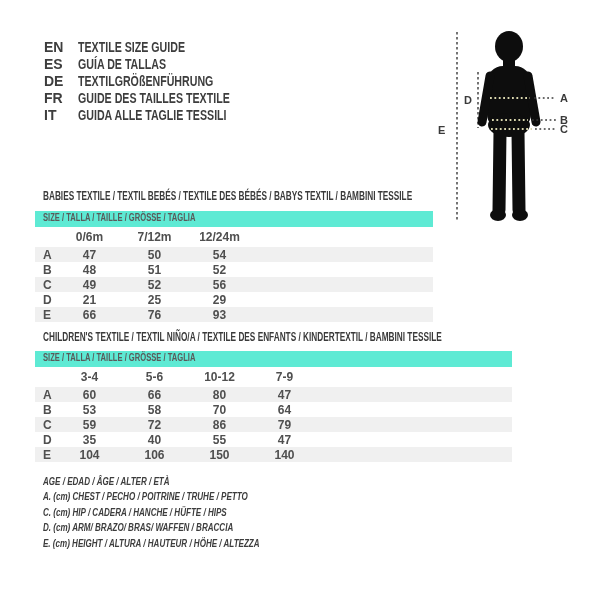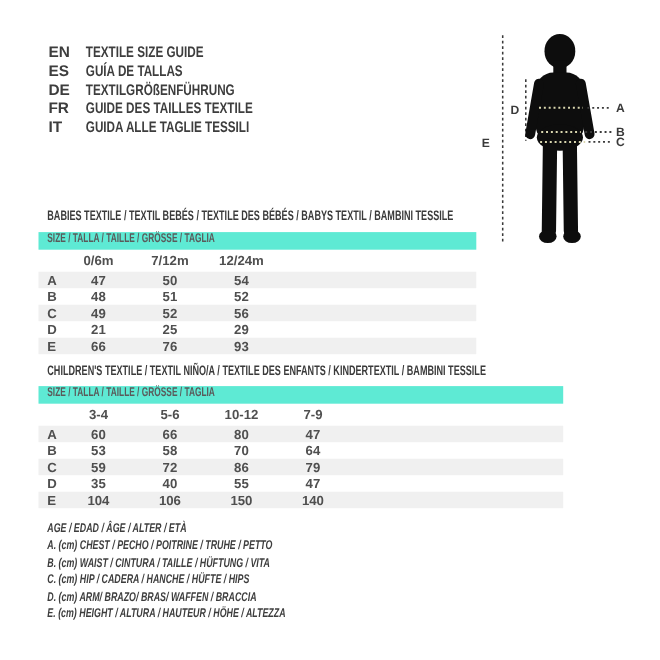--- a/index.html
+++ b/index.html
@@ -205,23 +205,20 @@
 </div>
 
 <div class="legend">
   <div class="legend-line">
     <span class="cond-leg">AGE / EDAD / ÂGE / ALTER / ETÀ</span>
   </div>
   <div class="legend-line">
     <span class="cond-leg">A. (cm) CHEST / PECHO / POITRINE / TRUHE / PETTO</span>
   </div>
   <div class="legend-line">
-    <span class="cond-leg">B. (cm) WAIST / CINTURA / TAILLE / HÜFTUNG / VITA</span>
-  </div>
-  <div class="legend-line">
     <span class="cond-leg">C. (cm) HIP / CADERA / HANCHE / HÜFTE / HIPS</span>
   </div>
   <div class="legend-line">
     <span class="cond-leg">D. (cm) ARM/ BRAZO/ BRAS/ WAFFEN / BRACCIA</span>
   </div>
   <div class="legend-line">
     <span class="cond-leg">E. (cm) HEIGHT / ALTURA / HAUTEUR / HÖHE / ALTEZZA</span>
   </div>
 </div>
 

